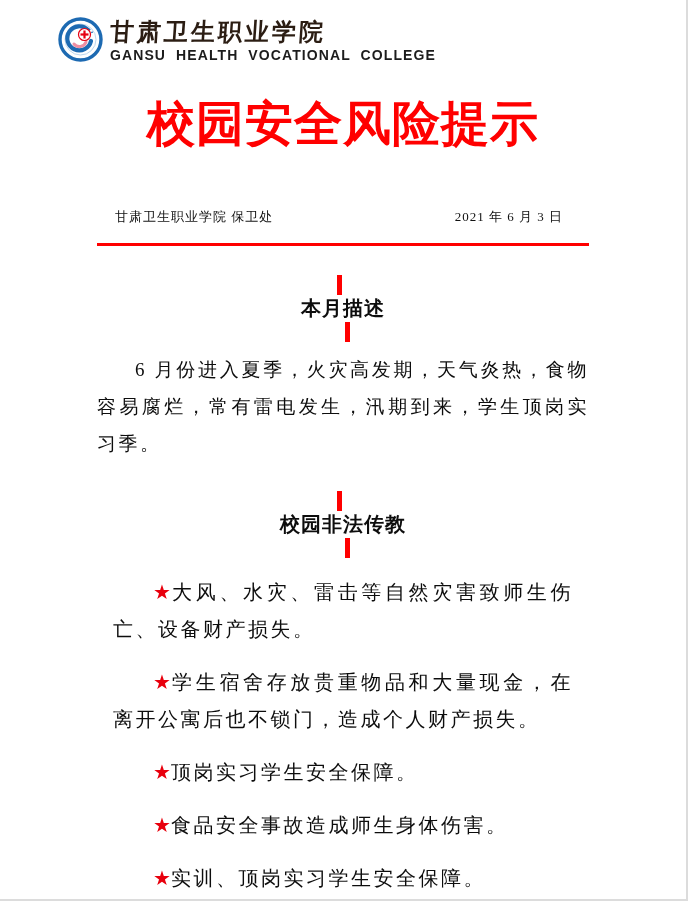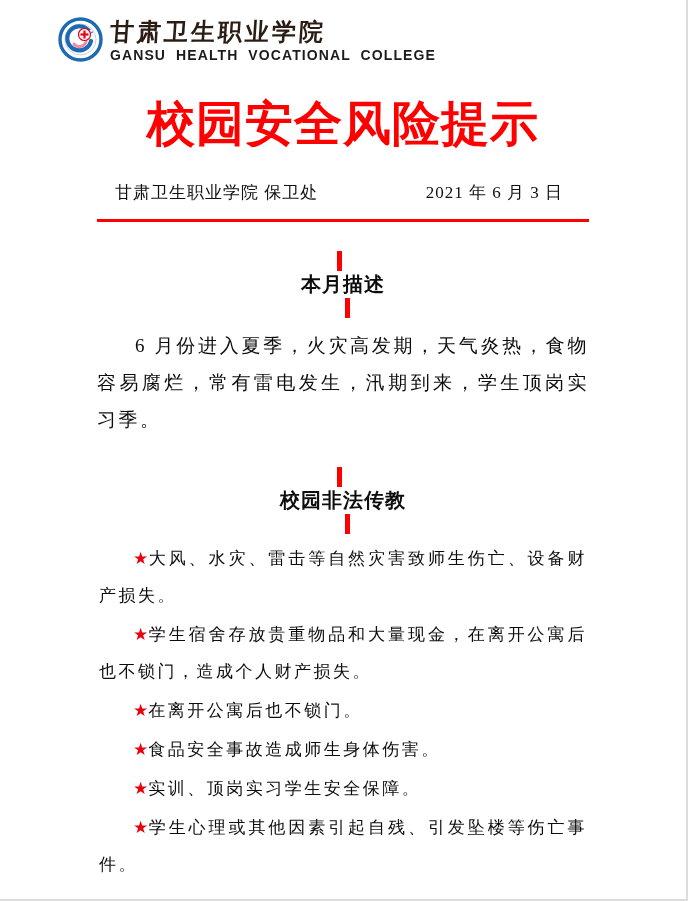--- a/index.html
+++ b/index.html
@@ -66,23 +66,23 @@
     line-height: 50px;
   }
 
   
   .content {
     margin: 0 97px;
   }
   .byline {
     display: flex;
     justify-content: space-between;
-    margin-top: 33px;
+    margin-top: 57px;
     padding: 0 26px 0 18px;
-    font-size: 17px;
+    font-size: 13px;
     line-height: 22px;
     color: #111111;
     letter-spacing: 1px;
   }
   .red-rule {
     margin-top: 15px;
     height: 3px;
     background: #ff0000;
   }
 
@@ -110,22 +110,22 @@
   .body-par {
     margin: 9px 0 0 0;
     font-size: 19px;
     line-height: 37px;
     letter-spacing: 2.5px;
     text-align: justify;
     text-indent: 2em;
     color: #0d0d0d;
   }
   .bullet {
-    margin: 2px;
-    font-size: 17px;
+    margin: 16px;
+    font-size: 20px;
     line-height: 37px;
     letter-spacing: 2.5px;
     text-align: justify;
     text-indent: 2em;
     color: #0d0d0d;
   }
   .star {
     color: #e8000d;
     letter-spacing: 0;
   }
@@ -175,20 +175,20 @@
 
     <div class="section-heading">
       <span class="bar left"></span>
       <span>校园非法传教</span>
       <span class="bar right"></span>
     </div>
 
     <div class="bullet-list">
       <p class="bullet"><span class="star">★</span><span>大风、水灾、雷击等自然灾害致师生伤亡、设备财产损失。</span></p>
       <p class="bullet"><span class="star">★</span><span>学生宿舍存放贵重物品和大量现金，在离开公寓后也不锁门，造成个人财产损失。</span></p>
-      <p class="bullet"><span class="star">★</span><span>在离开公寓后也不锁门。</span></p>
+      <p class="bullet"><span class="star">★</span><span>顶岗实习学生安全保障。</span></p>
       <p class="bullet"><span class="star">★</span><span>食品安全事故造成师生身体伤害。</span></p>
       <p class="bullet"><span class="star">★</span><span>实训、顶岗实习学生安全保障。</span></p>
       <p class="bullet"><span class="star">★</span><span>学生心理或其他因素引起自残、引发坠楼等伤亡事件。</span></p>
     </div>
 
   </div>
 </div>
 
 </body></html>

